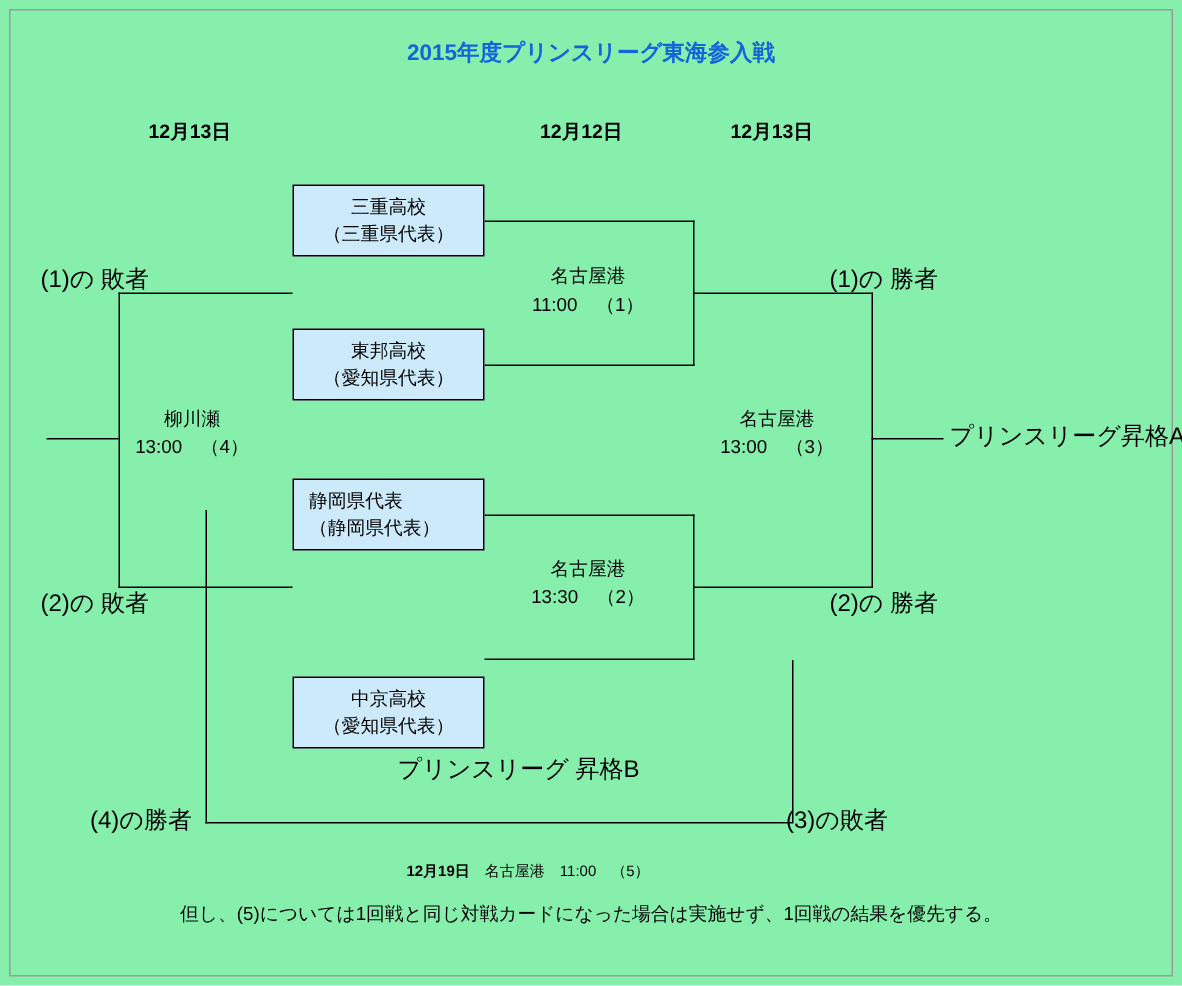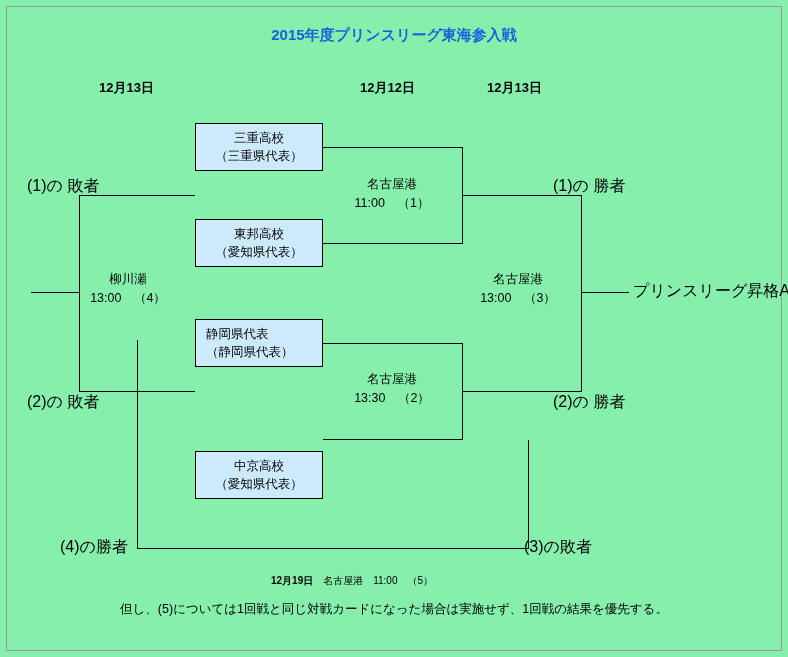--- a/index.html
+++ b/index.html
@@ -220,20 +220,21 @@
   <div class="match" id="match-4">
     <span class="venue">柳川瀬</span>
     <span class="time">13:00　（4）</span>
   </div>
 
   <div class="note" id="loser-1">(1)の 敗者</div>
   <div class="note" id="loser-2">(2)の 敗者</div>
   <div class="note" id="winner-1">(1)の 勝者</div>
   <div class="note" id="winner-2">(2)の 勝者</div>
   <div class="note" id="promo-a">プリンスリーグ昇格A</div>
+  <div class="note" id="promo-b">プリンスリーグ 昇格B</div>
   <div class="note" id="winner-4">(4)の勝者</div>
   <div class="note" id="loser-3">(3)の敗者</div>
 
   <div class="footer-main">
     <span class="fdate">12月19日</span><span class="fbody">　名古屋港　11:00　（5）</span>
   </div>
 
   <div class="footer-note">但し、(5)については1回戦と同じ対戦カードになった場合は実施せず、1回戦の結果を優先する。</div>
 
 </div>

